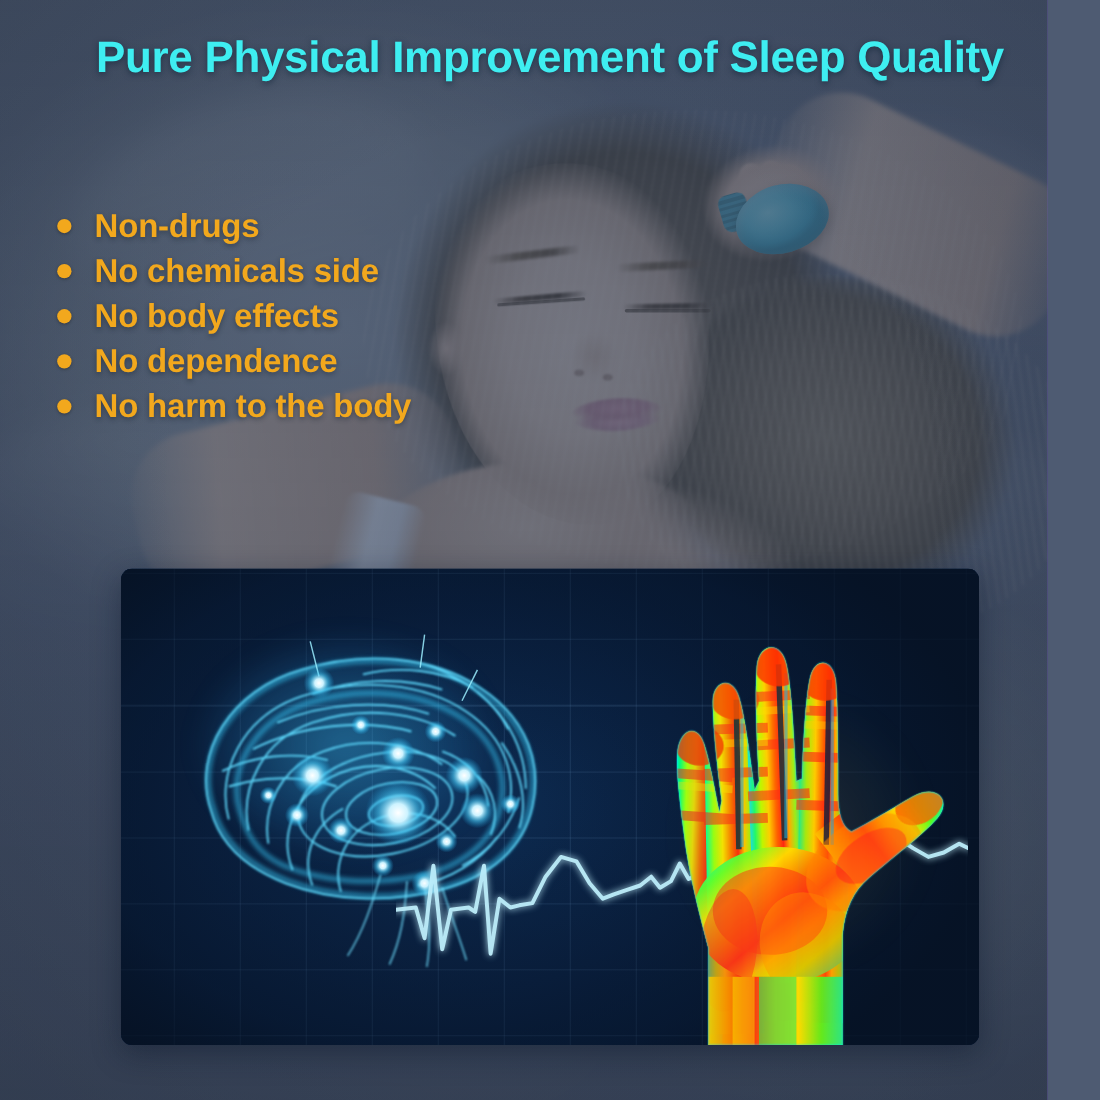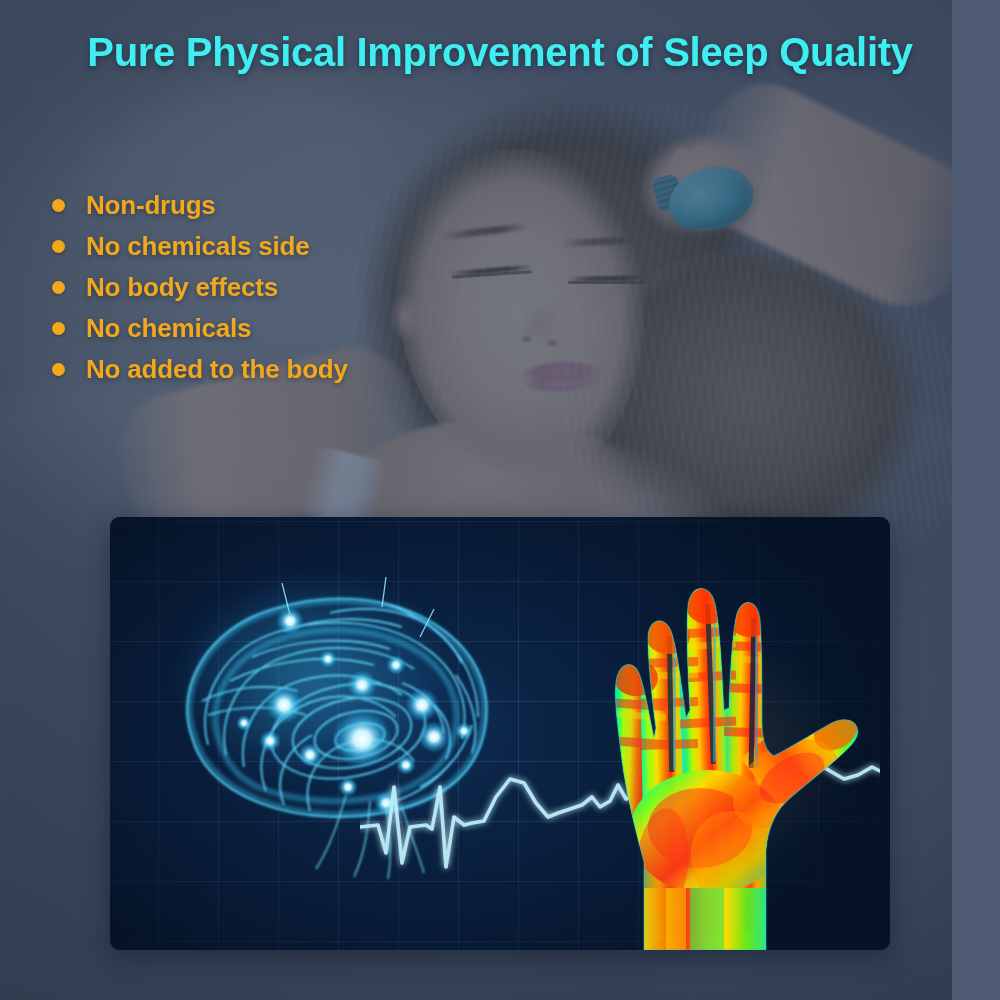--- a/index.html
+++ b/index.html
@@ -239,21 +239,21 @@
     height:41px;
   }
   .dot {
     width:13px; height:13px; border-radius:50%;
     background:#f2a81d;
     flex:0 0 13px;
     margin-right:21px;
     box-shadow:0 1px 3px rgba(0,0,0,.3);
   }
   .bullet-text {
-    font-size:26px;
+    font-size:30px;
     font-weight:700;
     color:#f2a81d;
     letter-spacing:-0.2px;
     text-shadow:0 2px 5px rgba(20,30,45,.45);
     white-space:nowrap;
   }
 
   
   .panel {
     position:absolute; left:110px; top:517px; width:780px; height:433px;
@@ -360,26 +360,26 @@
       <span class="bullet-text">No chemicals side</span>
     </div>
 
     <div class="bullet-row">
       <span class="dot"></span>
       <span class="bullet-text">No body effects</span>
     </div>
 
     <div class="bullet-row">
       <span class="dot"></span>
-      <span class="bullet-text">No chemicals</span>
+      <span class="bullet-text">No dependence</span>
     </div>
 
     <div class="bullet-row">
       <span class="dot"></span>
-      <span class="bullet-text">No added to the body</span>
+      <span class="bullet-text">No harm to the body</span>
     </div>
 
   </div>
 
   <div class="panel">
     <div class="panel-bg"></div>
     <div class="grid"></div>
     <div class="grid-fade"></div>
 
     <div class="brain-glow"></div>

